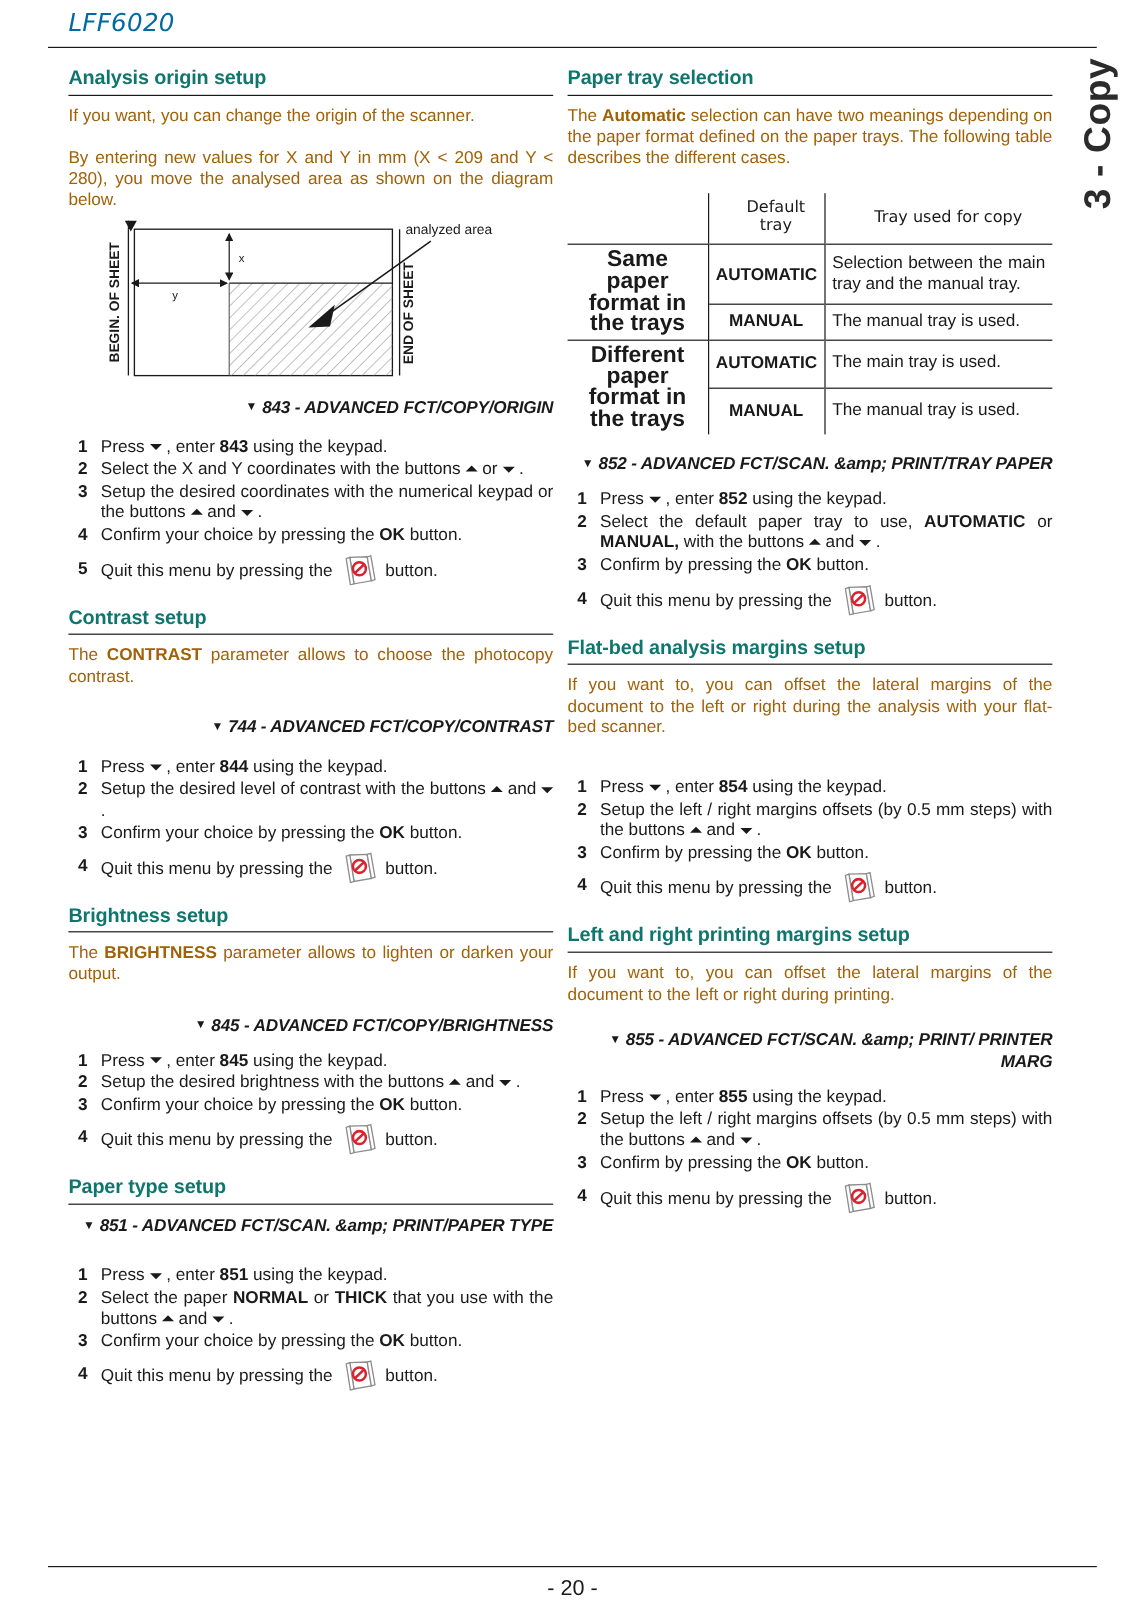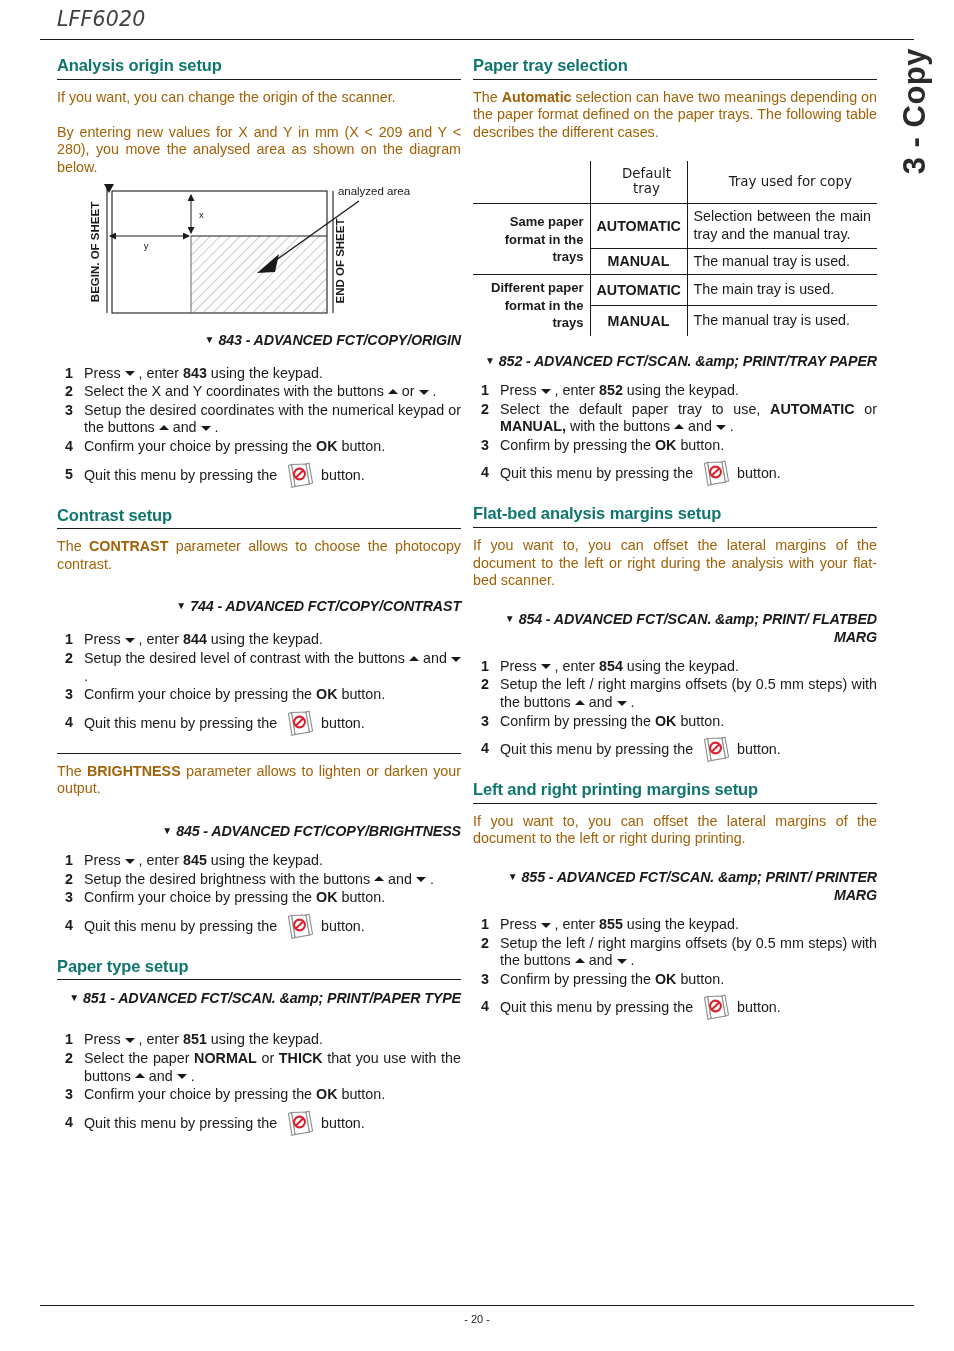--- a/index.html
+++ b/index.html
@@ -16,33 +16,33 @@
   
   .page { position:absolute; inset:0; }
 
   .header-title {
     position:absolute; left:57px; top:7px;
     font-family: "DejaVu Sans", sans-serif;
     font-style: italic;
     font-size: 20.5px;
     font-weight: 400;
     letter-spacing: 0.2px;
-    color:#404040;
+    color:#0369a1;
   }
   .header-rule {
     position:absolute; left:40px; top:39px; width:874px; height:0;
     border-top:1.4px solid #1a1a1a;
   }
   .footer-rule {
     position:absolute; left:40px; top:1305px; width:874px; height:0;
     border-top:1.4px solid #1a1a1a;
   }
   .footer-page {
     position:absolute; left:0; top:1313px; width:954px;
-    text-align:center; font-size:11px; color:#1a1a1a;
+    text-align:center; font-size:18px; color:#1a1a1a;
   }
 
   .side-tab {
     position:absolute;
     left:885px; top:48px;
     width:60px; height:230px;
     display:flex; align-items:flex-start; justify-content:center;
   }
   .side-tab span {
     display:block;
@@ -174,24 +174,24 @@
     padding:5px 4px 7px 20px;
     border-bottom:1.2px solid #1a1a1a;
     color:#1a1a1a;
   }
   table.tray thead th.blank { border-bottom:1.2px solid #1a1a1a; }
   table.tray thead th.v { border-left:1.2px solid #1a1a1a; }
 
   table.tray tbody tr.first td { border-top:1.2px solid #1a1a1a; }
 
   td.rowhead {
-    font-size:13px;
+    font-size:19px;
     font-weight:700;
     line-height:17.6px;
-    text-align:right;
+    text-align:center;
     padding-left:4px;
     padding-right:6px;
     border-right:1.2px solid #1a1a1a;
   }
   td.mid {
     font-size:14.3px;
     font-weight:700;
     text-align:center;
     border-right:1.2px solid #1a1a1a;
     white-space:nowrap;
@@ -308,20 +308,21 @@
                 <path d="M22,2 L25,1.2 L28.5,21 L25.5,22 Z" fill="#ffffff" stroke="#8d8d8d" stroke-width="1.1"></path>
                 <circle cx="15.5" cy="12" r="5.4" fill="#ffffff" stroke="#d9232e" stroke-width="2.1"></circle>
                 <line x1="11.9" y1="15.4" x2="19.1" y2="8.6" stroke="#d9232e" stroke-width="2.1"></line>
               </svg></span> button.</li>
         </ol>
     </section>
 
     <div class="sp-16"></div>
 
     <section>
+      <h2 class="sec">Brightness setup</h2>
       <div class="sec-rule"></div>
       <p class="body">The <b>BRIGHTNESS</b> parameter allows to lighten or darken your output.</p>
       <div class="sp-24"></div>
       <div class="menupath">
         <span class="tri">▼</span><span>845 - ADVANCED FCT/COPY/BRIGHTNESS</span>
       </div>
       <div class="sp-12"></div>
       <ol class="steps">
           <li><span class="num">1</span>Press <span class="arr-d"></span> , enter <b>845</b> using the keypad.</li>
           <li><span class="num">2</span>Setup the desired brightness with the buttons <span class="arr-u"></span> and <span class="arr-d"></span> .</li>
@@ -423,23 +424,20 @@
         </ol>
     </section>
 
     <div class="sp-16"></div>
 
     <section>
       <h2 class="sec">Flat-bed analysis margins setup</h2>
       <div class="sec-rule"></div>
       <p class="body">If you want to, you can offset the lateral margins of the document to the left or right during the analysis with your flat-bed scanner.</p>
       <div class="sp-20"></div>
-      <div class="menupath">
-        <span class="tri">▼</span><span>854 - ADVANCED FCT/SCAN. &amp;amp; PRINT/ FLATBED MARG</span>
-      </div>
       <div class="sp-12"></div>
       <ol class="steps">
           <li><span class="num">1</span>Press <span class="arr-d"></span> , enter <b>854</b> using the keypad.</li>
           <li><span class="num">2</span>Setup the left / right margins offsets (by 0.5 mm steps) with the buttons <span class="arr-u"></span> and <span class="arr-d"></span> .</li>
           <li><span class="num">3</span>Confirm by pressing the <b>OK</b> button.</li>
           <li class="quit"><span class="num">4</span>Quit this menu by pressing the <span class="stopkey"><svg viewBox="0 0 30 26" width="30" height="26">
                 <path d="M7.5,2.5 L22,2 L25.5,22 L11,24.5 Z" fill="#ffffff" stroke="#8d8d8d" stroke-width="1.1"></path>
                 <path d="M4.5,3.5 L7.5,2.5 L11,24.5 L8,25.5 Z" fill="#ffffff" stroke="#8d8d8d" stroke-width="1.1"></path>
                 <path d="M22,2 L25,1.2 L28.5,21 L25.5,22 Z" fill="#ffffff" stroke="#8d8d8d" stroke-width="1.1"></path>
                 <circle cx="15.5" cy="12" r="5.4" fill="#ffffff" stroke="#d9232e" stroke-width="2.1"></circle>

